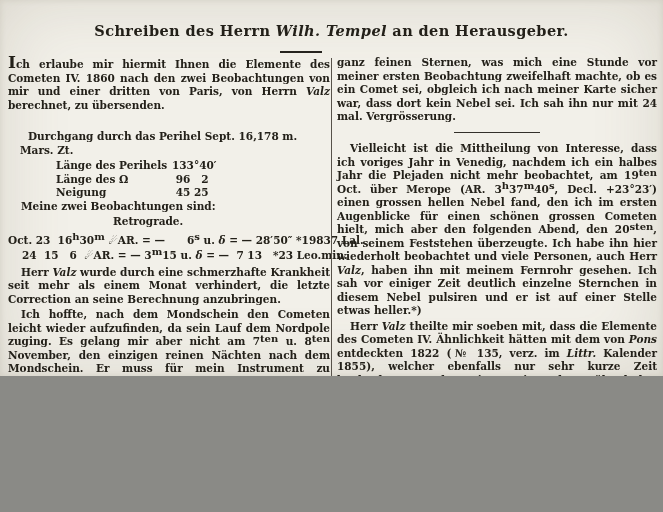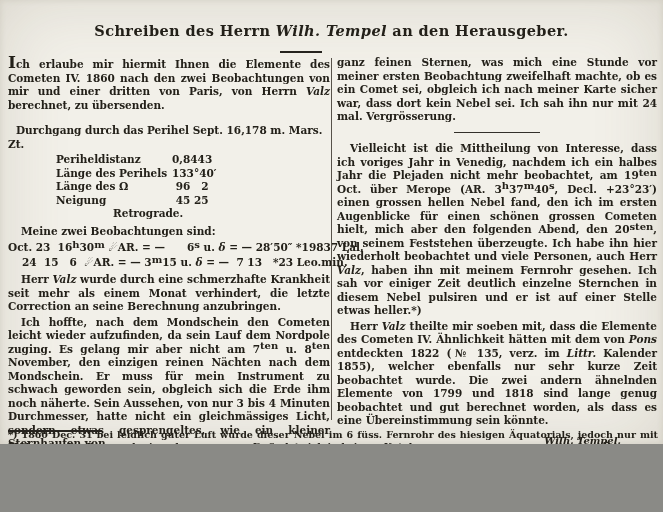--- a/index.html
+++ b/index.html
@@ -1,18 +1,18 @@
 <!DOCTYPE html>
 <html><head>
 <meta charset="utf-8">
 <style>
   html,body{margin:0;padding:0;background:#8a8a86;}
   .page{
     position:relative;
-    width:663px;height:444px;
+    width:663px;height:376px;
     background:#f2f0e9;
     box-shadow:inset 0 0 70px rgba(110,100,80,.18), inset 0 0 6px rgba(90,80,60,.12);
     overflow:hidden;
     font-family:"DejaVu Serif", serif;
     color:#232019;
     font-weight:700;
     font-size:10.5px;
     line-height:13.5px;
   }
   .title{
@@ -23,24 +23,24 @@
   }
   .rule{position:absolute;background:#26231e;}
   .title-rule{top:51px;left:280px;width:42px;height:2px;}
   .vrule{position:absolute;left:331px;top:58px;width:1px;height:362px;background:#57524a;}
   .fn-rule{top:430px;left:8px;width:94px;height:2px;}
   .bottom-rule{top:487px;left:241px;width:132px;height:2px;background:#3a3733;}
   .col{position:absolute;top:56px;text-align:justify;}
   .col.left-col{left:8px;width:322px;}
   .col.right-col{left:337px;width:320px;}
   .p{margin:0 0 2px 0;}
-  .p.lead{margin-bottom:12px;}
+  .p.lead{margin-bottom:18px;}
   .p.lead::first-letter{font-size:17px;font-weight:800;}
   .p.indent{text-indent:13px;}
-  .p.head{margin:3px 0 2px 0;text-indent:8px;text-align:left;}
+  .p.head{margin:3px 0 2px 12px;text-indent:8px;text-align:left;}
   .elements{margin-left:48px;}
   .el-row{display:flex;text-align:left;}
   .el-label{width:116px;}
   .el-value{white-space:pre;}
   .p.retro{margin:0 0 4px 105px;text-align:left;}
   .obs{white-space:pre;text-align:right;line-height:14px;}
   .obs2{margin-left:14px;}
   .p.after-obs{margin-top:3px;}
   .p.dateline{margin:5px 0 0 28px;text-align:left;}
   .mid-rule{position:static;display:block;width:86px;height:1.5px;margin:8px auto 9px auto;background:#33302a;}
@@ -64,39 +64,35 @@
   <h1 class="title"><span>Schreiben des Herrn </span><span class="seg-bi">Wilh. Tempel</span><span> an den Herausgeber.</span></h1>
   <div class="rule title-rule"></div>
 
   <div class="col left-col">
     <p class="p lead"><span>Ich erlaube mir hiermit Ihnen die Elemente des Cometen IV. 1860 nach den zwei Beobachtungen von mir und einer dritten von Paris, von Herrn </span><span class="seg-bi">Valz</span><span> berechnet, zu übersenden.</span></p>
 
     <p class="p head">Durchgang durch das Perihel Sept. 16,178 m. Mars. Zt.</p>
 
     <div class="elements">
       <div class="el-row">
-        <span class="el-label">Periheldistanz</span>
-        <span class="el-value">0,8443</span>
-      </div>
-      <div class="el-row">
         <span class="el-label">Länge des Perihels</span>
         <span class="el-value">133°40′</span>
       </div>
       <div class="el-row">
         <span class="el-label">Länge des Ω</span>
         <span class="el-value"> 96   2</span>
       </div>
       <div class="el-row">
         <span class="el-label">Neigung</span>
         <span class="el-value"> 45 25</span>
       </div>
     </div>
+    <p class="p indent">Meine zwei Beobachtungen sind:</p>
+
     <p class="p retro">Retrograde.</p>
-
-    <p class="p indent">Meine zwei Beobachtungen sind:</p>
     <div class="obs"><span>Oct. 23  16</span><span class="seg-sup">h</span><span>30</span><span class="seg-sup">m</span><span> </span><span class="seg-comet">☄</span><span>AR. = —      6</span><span class="seg-sup">s</span><span> u. </span><span class="seg-i">δ</span><span> = — 28′50″ *19837 Lal.</span></div>
     <div class="obs obs2"><span>24  15   6  </span><span class="seg-comet">☄</span><span>AR. = — 3</span><span class="seg-sup">m</span><span>15 u. </span><span class="seg-i">δ</span><span> = —  7 13   *23 Leo.min.</span></div>
 
     <p class="p indent after-obs"><span>Herr </span><span class="seg-bi">Valz</span><span> wurde durch eine schmerzhafte Krankheit seit mehr als einem Monat verhindert, die letzte Correction an seine Berechnung anzubringen.</span></p>
     <p class="p indent"><span>Ich hoffte, nach dem Mondschein den Cometen leicht wieder aufzufinden, da sein Lauf dem Nordpole zuging. Es gelang mir aber nicht am 7</span><span class="seg-sup">ten</span><span> u. 8</span><span class="seg-sup">ten</span><span> November, den einzigen reinen Nächten nach dem Mondschein. Er muss für mein Instrument zu schwach geworden sein, obgleich sich die Erde ihm noch näherte. Sein Aussehen, von nur 3 bis 4 Minuten Durchmesser, hatte nicht ein gleichmässiges Licht, sondern etwas gesprengeltes, wie ein kleiner Sternhaufen von</span></p>
 
     <p class="p dateline"><span class="seg-sp">Marseille</span><span>  1860 Dec. 23.</span></p>
   </div>
 
   <div class="vrule"></div>

